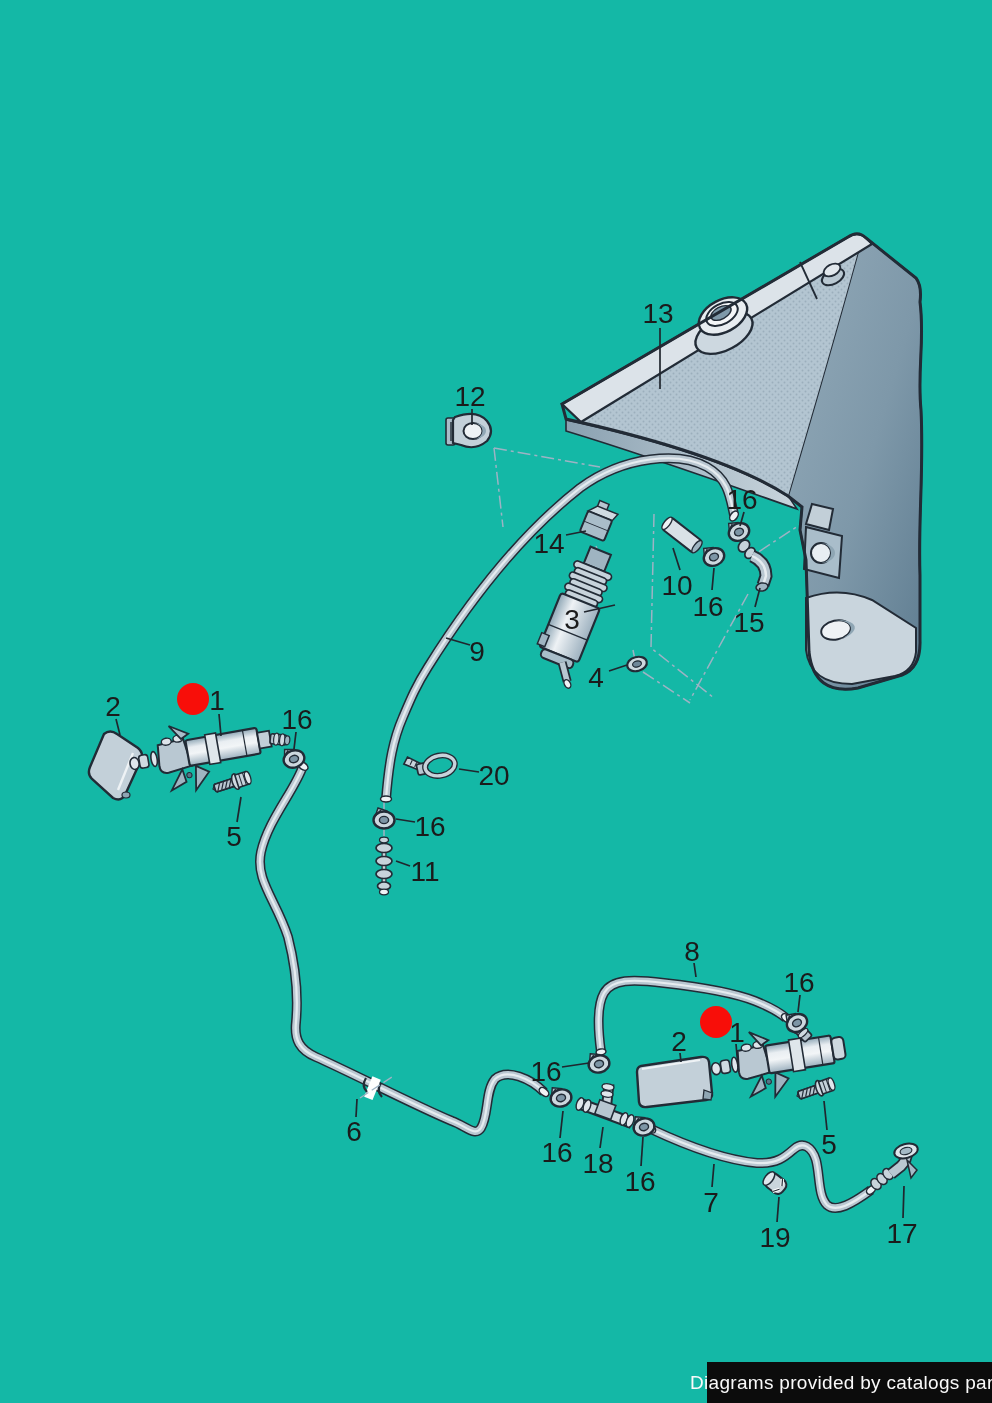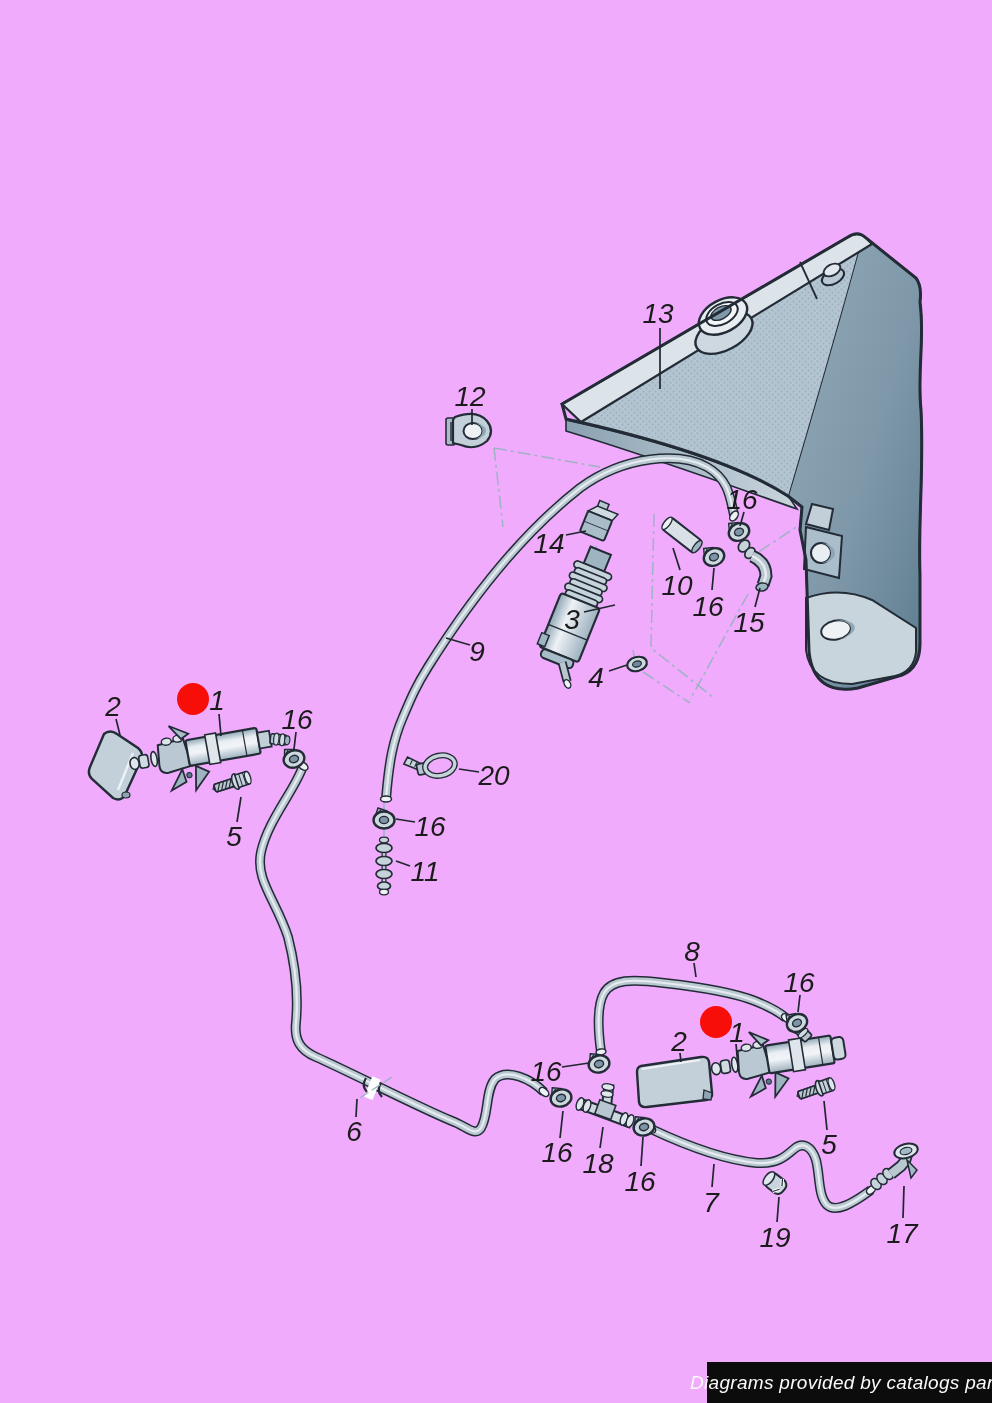--- a/index.html
+++ b/index.html
@@ -1,17 +1,17 @@
 <!DOCTYPE html>
 <html><head>
 <meta charset="utf-8">
 <style>
   html,body{margin:0;padding:0;background:#ffffff;}
-  #stage{position:relative;width:992px;height:1403px;background:#f0abfc;overflow:hidden;
-         font-family:"Liberation Sans",sans-serif;font-style:italic;}
+  #stage{position:relative;width:992px;height:1403px;background:#14b8a6;overflow:hidden;
+         font-family:"Liberation Sans",sans-serif;}
   #diagram{position:absolute;left:0;top:0;}
   .callout-label{font-family:"Liberation Sans",sans-serif;font-size:28px;fill:#1b1b1b;}
   #footer-bar{position:absolute;left:707px;top:1362px;width:285px;height:41px;
               background:#0c0c0c;display:flex;align-items:center;justify-content:center;}
   #footer-bar span{color:#fafafa;font-size:19px;letter-spacing:0.3px;white-space:nowrap;}
 </style>
 </head>
 <body>
 
 <div id="stage">

